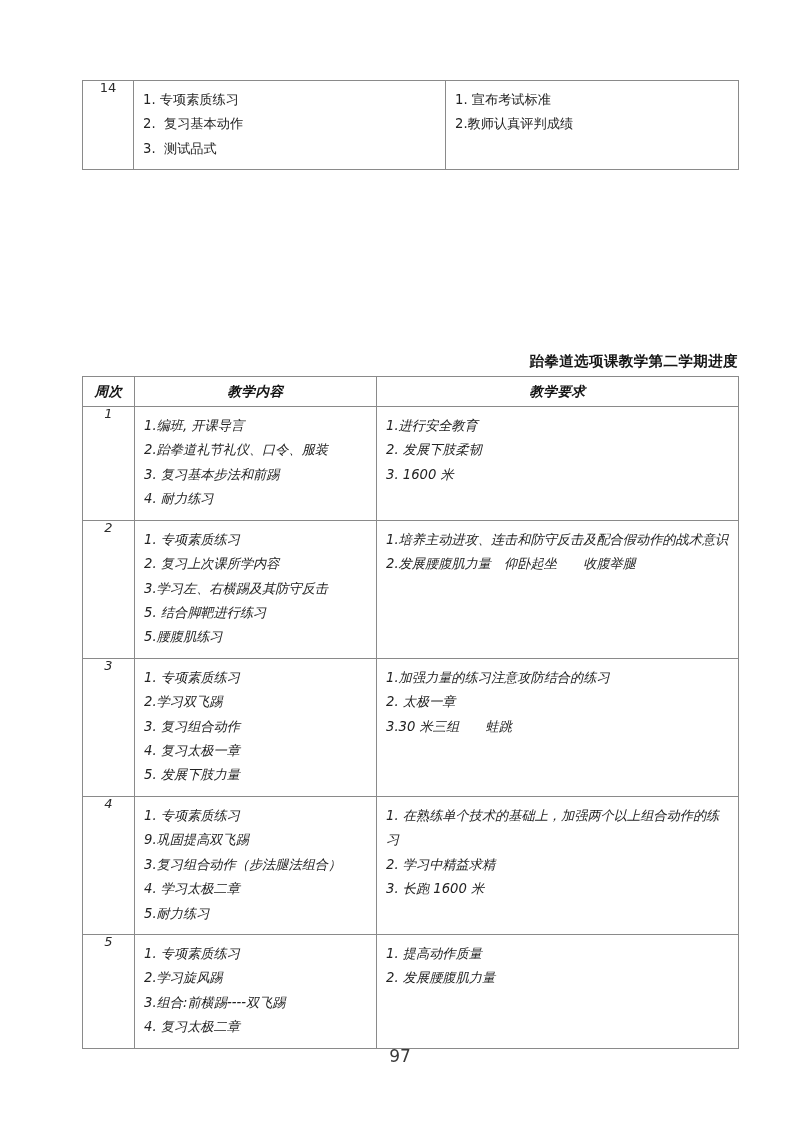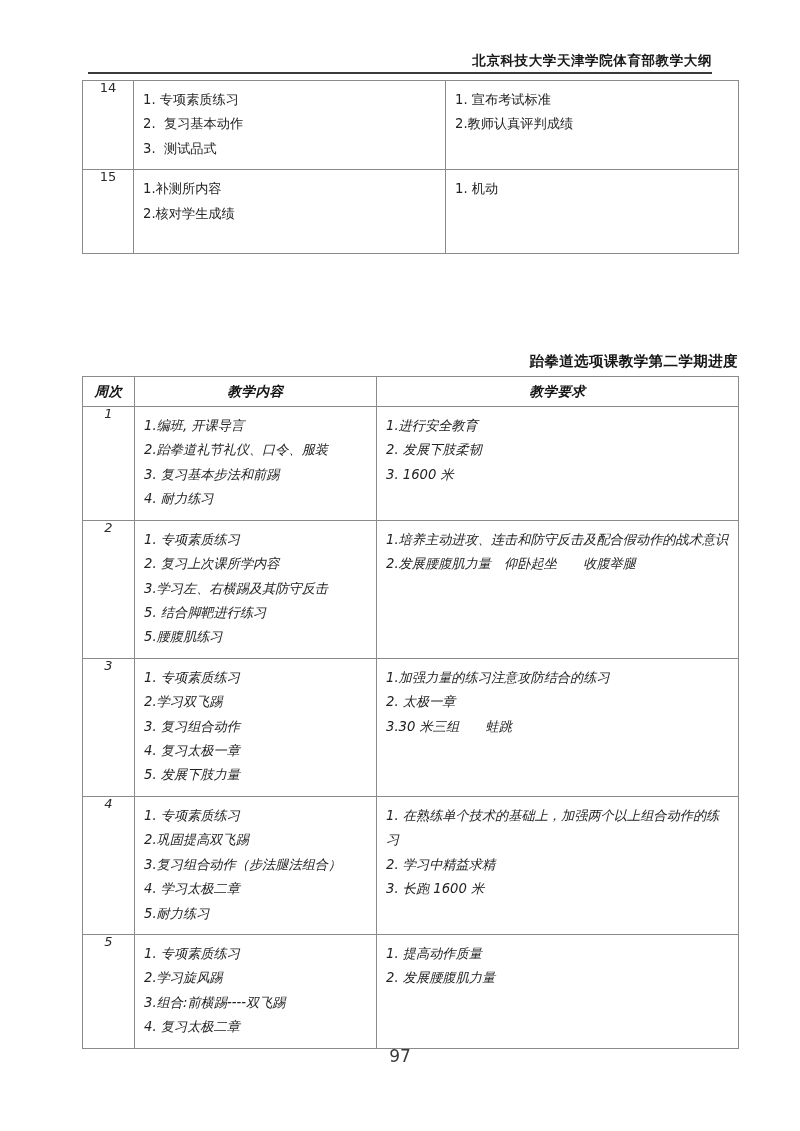--- a/index.html
+++ b/index.html
@@ -144,24 +144,20 @@
     text-align: center;
     font-size: 17px;
     color: #3a3a3a;
   }
 </style>
 </head>
 <body>
 
 <div class="page">
 
-  <div class="header-band">
-    <div class="header-title">北京科技大学天津学院体育部教学大纲</div>
-    <div class="header-rule"></div>
-  </div>
 
   <table class="tbl" id="table-one">
     <colgroup>
       <col class="c-week">
         <col class="c-cont">
         <col class="c-req">
     </colgroup>
     <tbody>
 
       <tr class="r14">
@@ -176,36 +172,20 @@
           </div>
         </td>
         <td>
           <div class="cell-pad">
             <div class="line">1. 宣布考试标准</div>
             <div class="line">2.教师认真评判成绩</div>
           </div>
         </td>
       </tr>
 
-      <tr class="r15">
-        <td class="week-cell">
-          <span class="week-num">15</span>
-        </td>
-        <td>
-          <div class="cell-pad">
-            <div class="line">1.补测所内容</div>
-            <div class="line">2.核对学生成绩</div>
-          </div>
-        </td>
-        <td>
-          <div class="cell-pad">
-            <div class="line">1. 机动</div>
-          </div>
-        </td>
-      </tr>
 
 
     </tbody>
   </table>
 
   <div class="section-title">跆拳道选项课教学第二学期进度</div>
 
   <table class="tbl" id="table-two">
     <colgroup>
       <col class="c-week">
@@ -285,21 +265,21 @@
         </td>
       </tr>
 
       <tr class="w4">
         <td class="week-cell">
           <span class="week-num">4</span>
         </td>
         <td>
           <div class="cell-pad">
             <div class="line">1. 专项素质练习</div>
-            <div class="line">2.巩固提高双飞踢</div>
+            <div class="line">9.巩固提高双飞踢</div>
             <div class="line">3.复习组合动作（步法腿法组合）</div>
             <div class="line">4. 学习太极二章</div>
             <div class="line">5.耐力练习</div>
           </div>
         </td>
         <td>
           <div class="cell-pad">
             <div class="line">1. 在熟练单个技术的基础上，加强两个以上组合动作的练习</div>
             <div class="line">2. 学习中精益求精</div>
             <div class="line">3. 长跑 1600 米</div>

